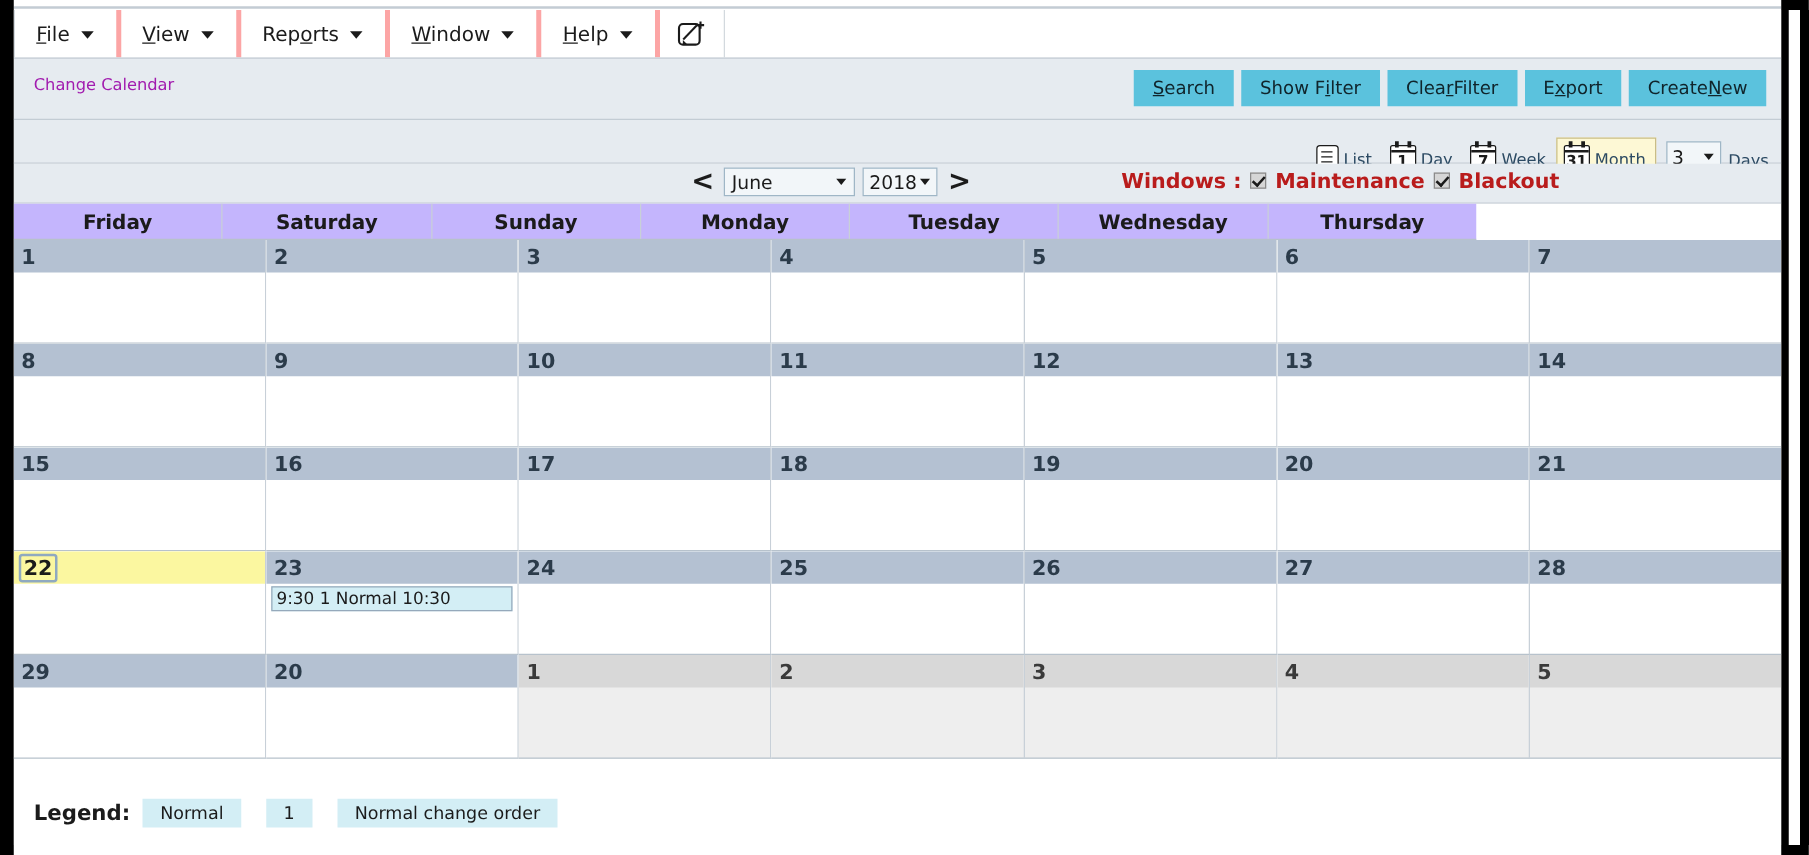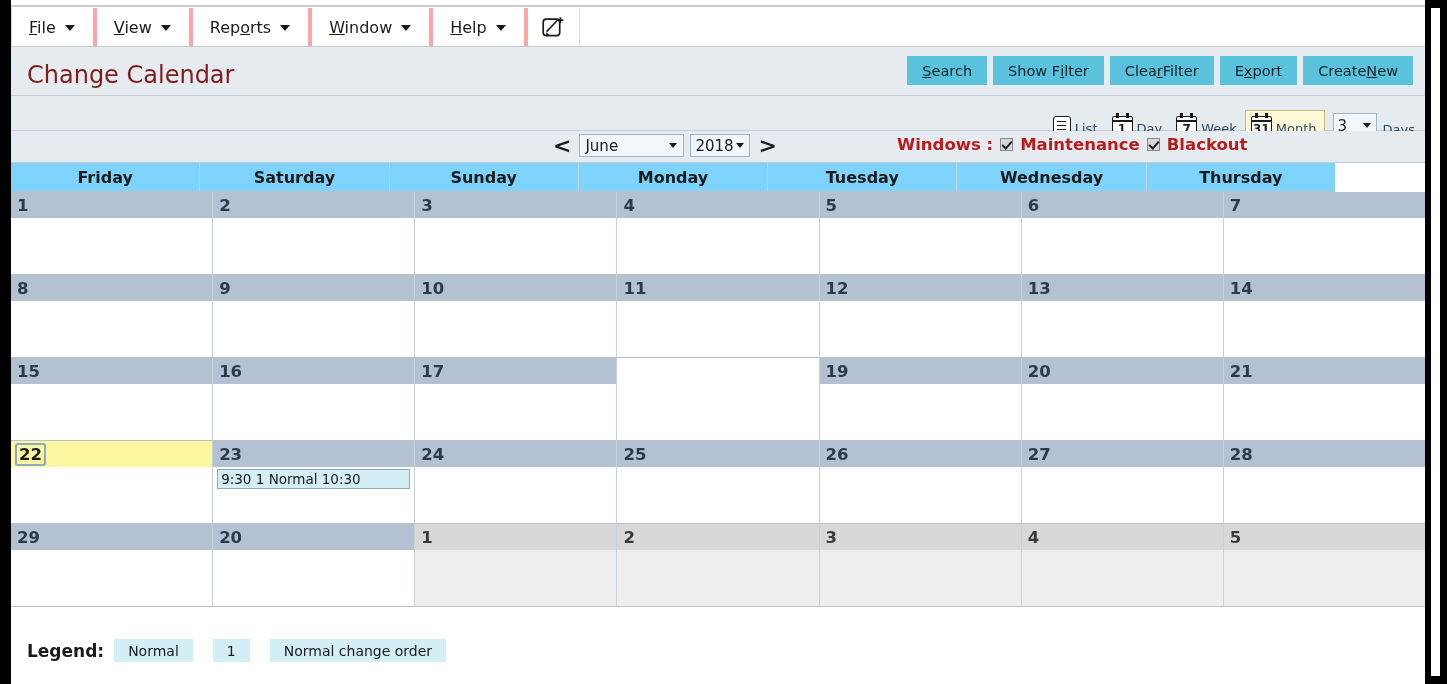--- a/index.html
+++ b/index.html
@@ -74,21 +74,21 @@
 
   
   .titlebar {
     position:absolute; left:0; top:38px; width:1414px; height:50px;
     background:#e6ebf0;
     border-top:1px solid #c3ccd4;
     border-bottom:1px solid #c3ccd4;
   }
   .page-title {
     position:absolute; left:16px; top:14px;
-    font-size:24px; color:#7f1d1d;text-align:center;
+    font-size:13px; color:#a21caf;text-align:center;
   }
   .actions {
     position:absolute; right:12px; top:9px;
     display:flex; gap:6px;
   }
   .act-btn {
     height:29px;
     padding:0 15px;
     background:#5bc2dd;
     color:#10242b;
@@ -233,22 +233,22 @@
     border-width:0 2px 2px 0;
     transform:rotate(42deg);
   }
 
   
   .cal {
     position:absolute; left:0; top:155px; width:1414px; height:462px;
     background:#ffffff;
   }
   .dow-row {
-    display:flex; width:1324px; height:29px;
-    background:#7dd3fc;
+    display:flex; width:1170px; height:29px;
+    background:#c4b5fd;
     border-bottom:1px solid #b7c2cc;
   }
   .dow {
     flex:1 1 0;
     display:flex; align-items:center; justify-content:center;
     font-size:16px; font-weight:bold; color:#1b1b1b;
     border-right:1px solid #c8d0d8;
   }
   .dow:last-child { border-right:none; }
 
@@ -557,20 +557,23 @@
               </div>
               <div class="events"></div>
             </div>
             <div class="daycell">
               <div class="dnum-strip">
                 <span>17</span>
               </div>
               <div class="events"></div>
             </div>
             <div class="daycell">
+              <div class="dnum-strip">
+                <span>18</span>
+              </div>
               <div class="events"></div>
             </div>
             <div class="daycell">
               <div class="dnum-strip">
                 <span>19</span>
               </div>
               <div class="events"></div>
             </div>
             <div class="daycell">
               <div class="dnum-strip">

